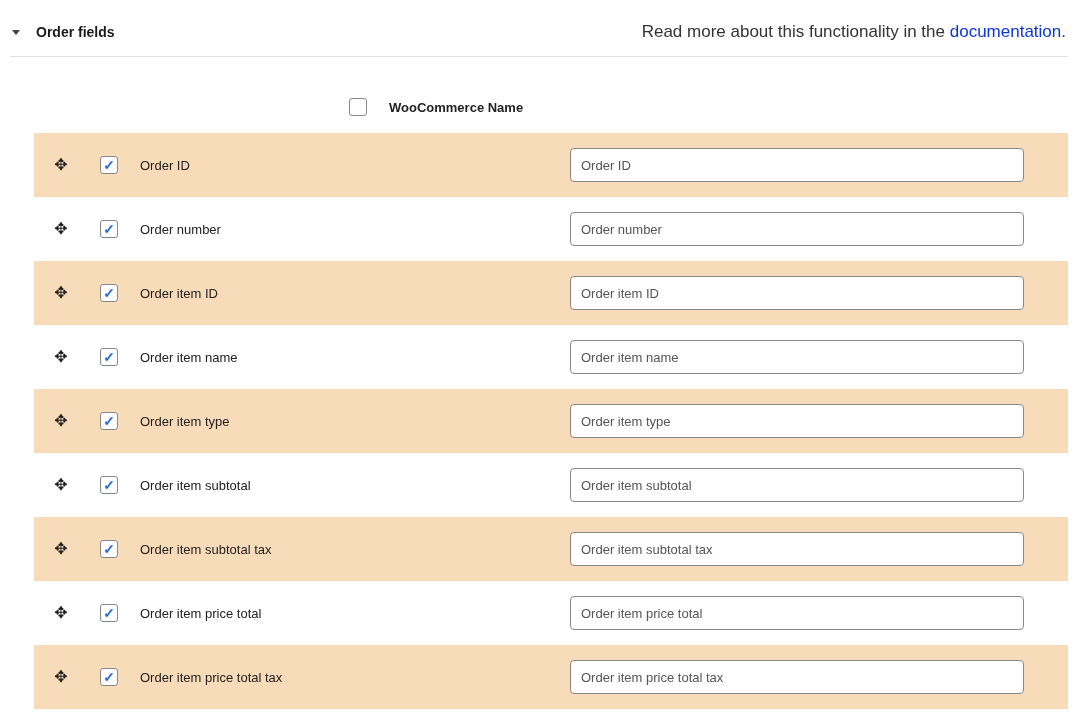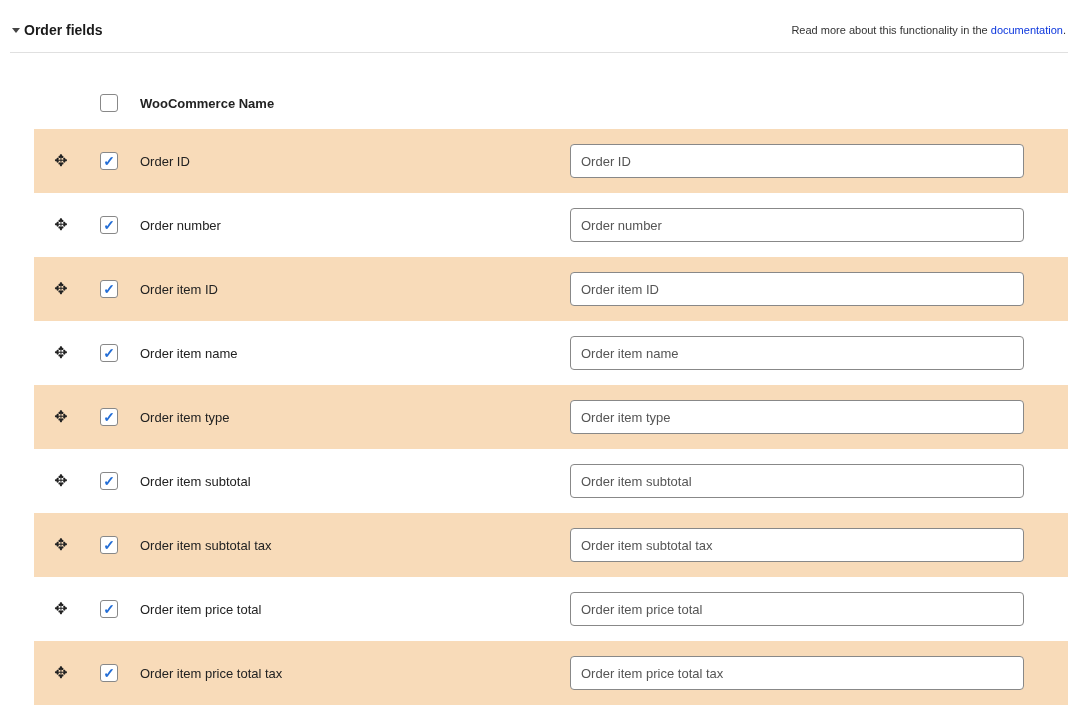--- a/index.html
+++ b/index.html
@@ -16,54 +16,55 @@
   .header {
     display: flex;
     align-items: center;
     justify-content: space-between;
     padding: 10px 2px 14px 2px;
     border-bottom: 1px solid #e0e0e0;
   }
   .header-left {
     display: flex;
     align-items: center;
-    gap: 4px;
+    gap: 16px;
   }
   .caret {
     width: 0; height: 0;
     border-left: 4px solid transparent;
     border-right: 4px solid transparent;
     border-top: 5px solid #444;
     margin-top: 1px;
   }
   .section-title {
     font-weight: 700;
     font-size: 14px;
     color: #1a1a1a;
   }
   .header-right {
-    font-size: 11px;
+    font-size: 17px;
     color: #333;
   }
   .header-right a {
     color: #0b36dd;
     text-decoration: none;
   }
 
   .table {
     margin-top: 24px;
     padding-left: 24px;
   }
   .head-row, .row {
     display: flex;
     align-items: center;
     min-height: 64px;
   }
   .head-row {
     min-height: 52px;
+    justify-content: center;
   }
   .col-drag { width: 54px; display:flex; justify-content:center; }
   .col-check { width: 42px; display:flex; justify-content:center; }
   .col-name { flex: 0 0 440px; padding-left: 10px; }
   .col-field { flex: 1; padding-right: 44px; }
 
   .row.striped { background: #f8dbb9; }
   .row { padding: 12px 0; }
 
   .th {

